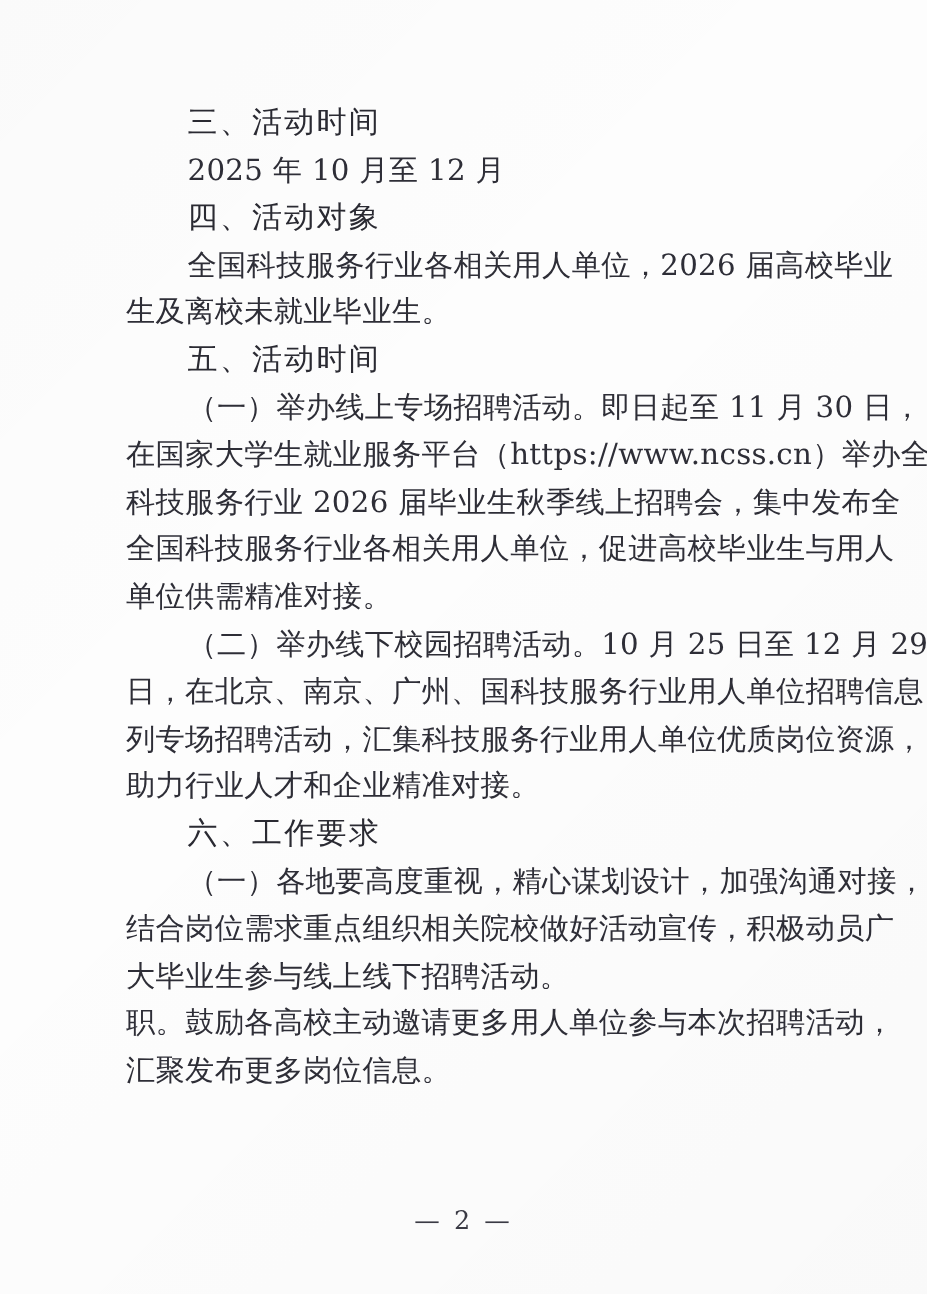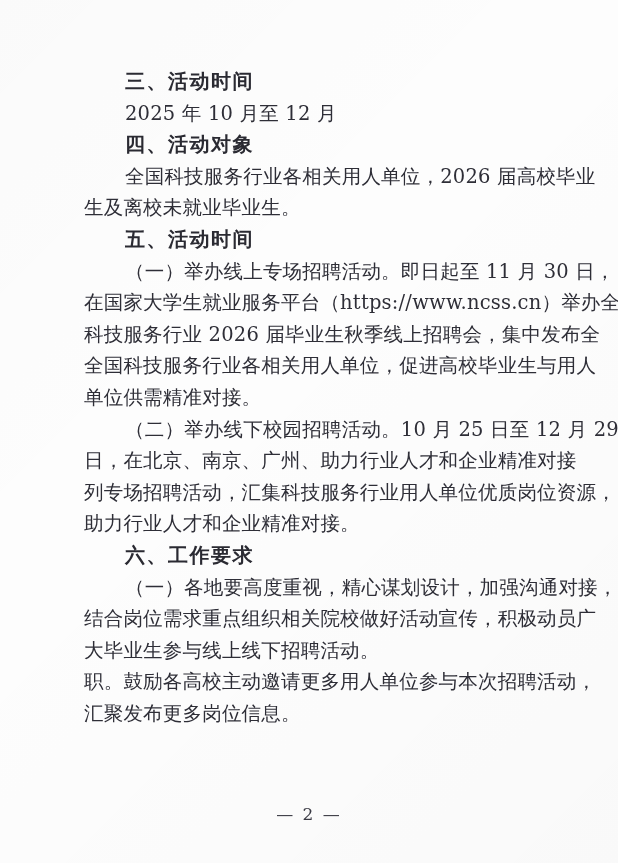--- a/index.html
+++ b/index.html
@@ -35,21 +35,21 @@
     line-height: 31.6px;
     height: 31.6px;
     white-space: nowrap;
     letter-spacing: 0.2px;
   }
   .line.ind {
     text-indent: 41px;
   }
   .line.h {
     font-family: "DejaVu Sans", "Liberation Sans", sans-serif;
-    font-weight: 700;
+    font-weight: 400;
     font-size: 20px;
     color: #2a2a32;
     text-indent: 41px;
     letter-spacing: 1.5px;
   }
   .page-number {
     position: absolute;
     top: 804px;
     left: 0;
     width: 100%;
@@ -69,21 +69,21 @@
       <div class="line h">四、活动对象</div>
       <div class="line ind">全国科技服务行业各相关用人单位，2026 届高校毕业</div>
       <div class="line">生及离校未就业毕业生。</div>
       <div class="line h">五、活动时间</div>
       <div class="line ind">（一）举办线上专场招聘活动。即日起至 11 月 30 日，</div>
       <div class="line">在国家大学生就业服务平台（https://www.ncss.cn）举办全国</div>
       <div class="line">科技服务行业 2026 届毕业生秋季线上招聘会，集中发布全</div>
       <div class="line">全国科技服务行业各相关用人单位，促进高校毕业生与用人</div>
       <div class="line">单位供需精准对接。</div>
       <div class="line ind">（二）举办线下校园招聘活动。10 月 25 日至 12 月 29</div>
-      <div class="line">日，在北京、南京、广州、助力行业人才和企业精准对接</div>
+      <div class="line">日，在北京、南京、广州、国科技服务行业用人单位招聘信息</div>
       <div class="line">列专场招聘活动，汇集科技服务行业用人单位优质岗位资源，</div>
       <div class="line">助力行业人才和企业精准对接。</div>
       <div class="line h">六、工作要求</div>
       <div class="line ind">（一）各地要高度重视，精心谋划设计，加强沟通对接，</div>
       <div class="line">结合岗位需求重点组织相关院校做好活动宣传，积极动员广</div>
       <div class="line">大毕业生参与线上线下招聘活动。</div>
       <div class="line">职。鼓励各高校主动邀请更多用人单位参与本次招聘活动，</div>
       <div class="line">汇聚发布更多岗位信息。</div>
     </div>
   <div class="page-number">— 2 —</div>

